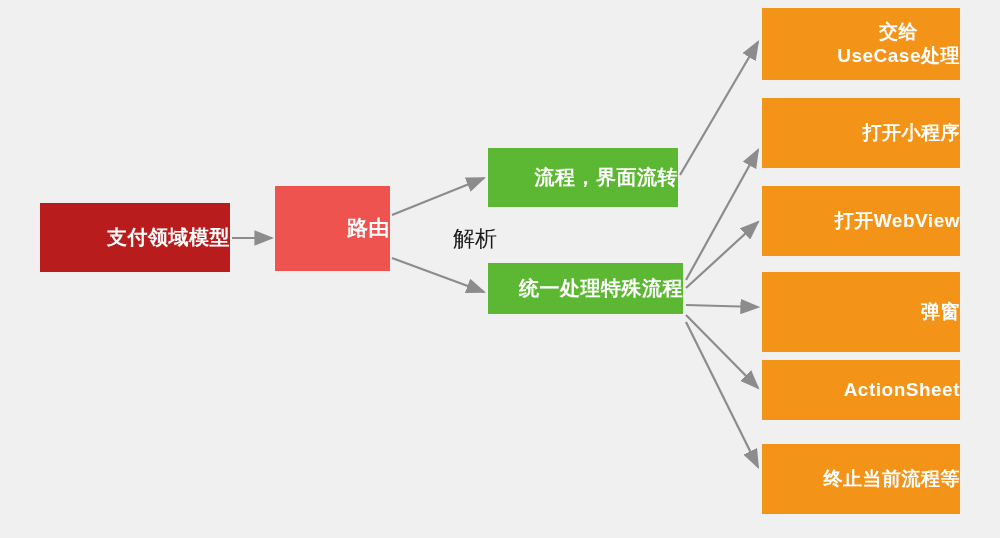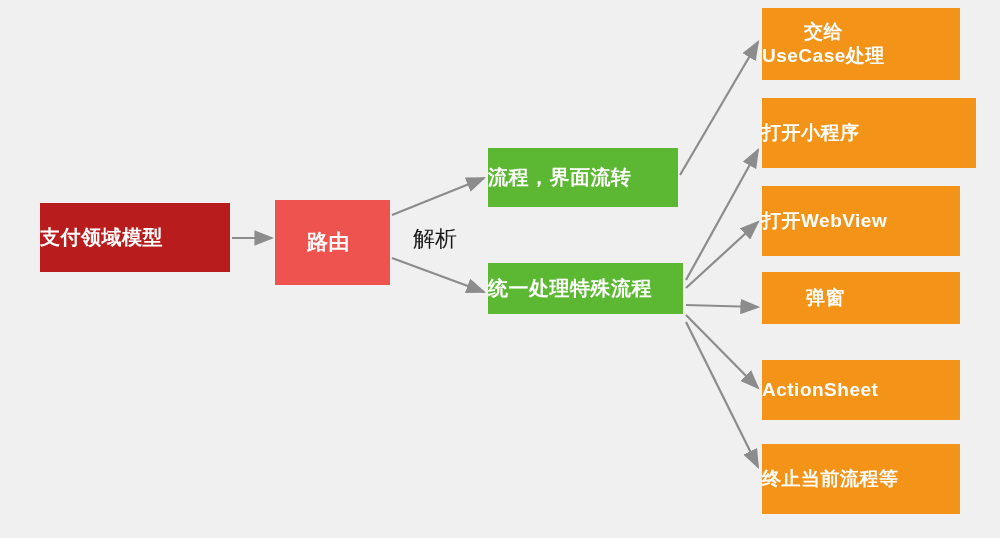--- a/index.html
+++ b/index.html
@@ -25,21 +25,21 @@
     top: 0;
     width: 1000px;
     height: 538px;
     pointer-events: none;
   }
   .node {
     position: absolute;
     box-sizing: border-box;
     display: flex;
     align-items: center;
-    justify-content: flex-start;
+    justify-content: flex-end;
     text-align: center;
     color: #ffffff;
     font-weight: bold;
     line-height: 1.25;
     letter-spacing: 0.5px;
     z-index: 2;
   }
   .node-blue {
     background: #1565c0;
     font-size: 20px;
@@ -56,20 +56,21 @@
     background: #f39318;
     font-size: 19px;
   }
   .edge-label {
     position: absolute;
     color: #1a1a1a;
     font-size: 22px;
     font-weight: normal;
     z-index: 3;
     white-space: nowrap;
+    margin-left: 40px;
   }
 </style>
 </head>
 <body>
 
 <div id="canvas">
 
   <svg id="edges" viewBox="0 0 1000 538" xmlns="http://www.w3.org/2000/svg">
     <defs>
       <marker id="arrowhead" markerWidth="9" markerHeight="7" refX="8" refY="3.5" orient="auto" markerUnits="strokeWidth">
@@ -86,39 +87,39 @@
         <line x1="686" y1="305" x2="758" y2="307" stroke="#8c8c8c" stroke-width="2.2" marker-end="url(#arrowhead)"></line>
         <line x1="686" y1="315" x2="758" y2="388" stroke="#8c8c8c" stroke-width="2.2" marker-end="url(#arrowhead)"></line>
         <line x1="686" y1="322" x2="758" y2="467" stroke="#8c8c8c" stroke-width="2.2" marker-end="url(#arrowhead)"></line>
       </g>
   </svg>
 
   <div id="node-layer">
       <div class="node node-blue" style="left: 40px; top: 203px; width: 190px; height: 69px; background: #b91c1c; font-family: Liberation Serif, serif;">
         <span>支付领域模型</span>
       </div>
-      <div class="node node-red" style="left: 275px; top: 200px; width: 115px; height: 85px; background: rgb(239, 83, 80); padding-left: 32px;">
+      <div class="node node-red" style="left: 275px; top: 186px; width: 115px; height: 85px; background: rgb(239, 83, 80); padding-left: 32px;">
         <span>路由</span>
       </div>
       <div class="node node-green" style="left: 488px; top: 148px; width: 190px; height: 59px; background: rgb(92, 184, 50);">
         <span>流程，界面流转</span>
       </div>
       <div class="node node-green" style="left: 488px; top: 263px; width: 195px; height: 51px; background: rgb(92, 184, 50);">
         <span>统一处理特殊流程</span>
       </div>
       <div class="node node-orange" style="left: 762px; top: 8px; width: 198px; height: 72px; background: rgb(243, 147, 24);">
         <span>交给<br>UseCase处理</span>
       </div>
-      <div class="node node-orange" style="left: 762px; top: 98px; width: 214px; height: 70px; background: rgb(243, 147, 24);">
+      <div class="node node-orange" style="left: 762px; top: 98px; width: 198px; height: 70px; background: rgb(243, 147, 24);">
         <span>打开小程序</span>
       </div>
       <div class="node node-orange" style="left: 762px; top: 186px; width: 198px; height: 70px; background: rgb(243, 147, 24);">
         <span>打开WebView</span>
       </div>
-      <div class="node node-orange" style="left: 762px; top: 272px; width: 198px; height: 52px; background: rgb(243, 147, 24); padding-left: 44px;">
+      <div class="node node-orange" style="left: 762px; top: 272px; width: 198px; height: 80px; background: rgb(243, 147, 24); padding-left: 44px;">
         <span>弹窗</span>
       </div>
       <div class="node node-orange" style="left: 762px; top: 360px; width: 198px; height: 60px; background: rgb(243, 147, 24);">
         <span>ActionSheet</span>
       </div>
       <div class="node node-orange" style="left: 762px; top: 444px; width: 198px; height: 70px; background: rgb(243, 147, 24);">
         <span>终止当前流程等</span>
       </div>
     </div>
 

